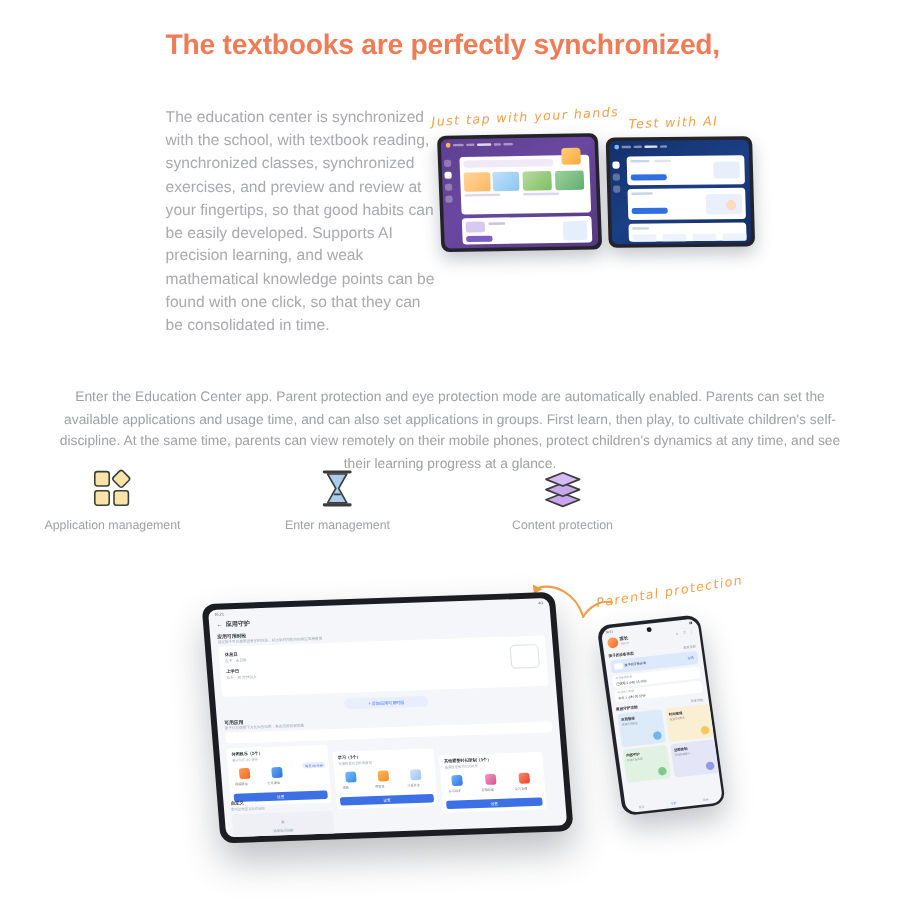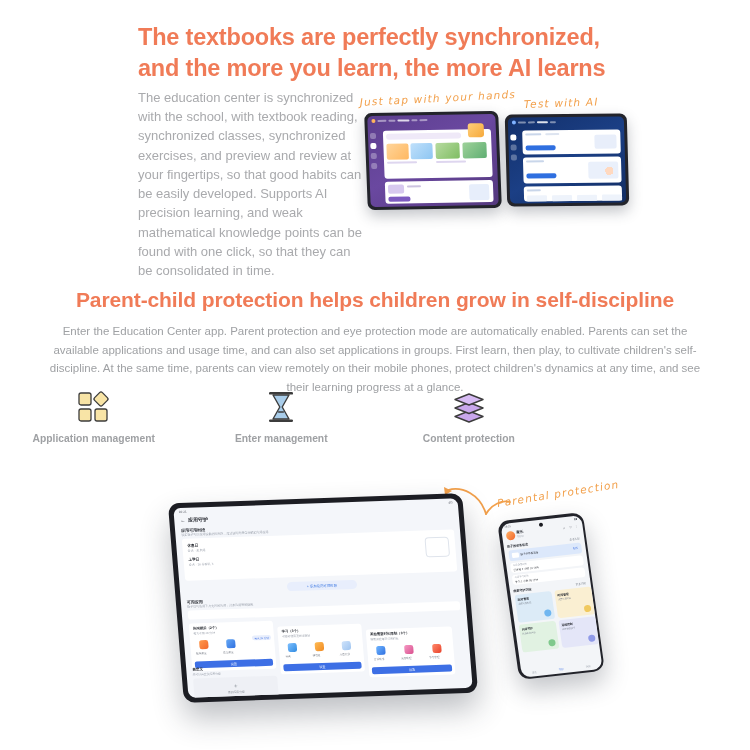--- a/index.html
+++ b/index.html
@@ -68,21 +68,21 @@
   .s2-heading {
     position: absolute; left: 0; top: 288px; width: 750px; text-align: center;
     font-size: 21px; font-weight: bold; color: #F07B57; letter-spacing: -0.1px;
   }
   .s2-body {
     position: absolute; left: 48px; top: 322px; width: 654px; text-align: center;
     font-size: 11.5px; line-height: 1.62; color: #9fa1a4;
   }
 
   .features { position: absolute; left: 0; top: 386px; width: 750px;
-    display: flex; font-weight: bold; }
+    display: flex; }
   .feat { width: 25%; display: flex; flex-direction: column; align-items: center; }
   .feat-ico { height: 42px; display: flex; align-items: center; justify-content: center; }
   .feat-lbl { margin-top: 5px; font-size: 10.3px; color: #9fa1a4; }
 
   
   .bigTab {
     position: absolute; left: 176px; top: 498px; width: 294px; height: 200px;
     background: #1c1d23; border-radius: 11px; padding: 5px;
     transform: rotate(-4.6deg) skewY(2.6deg);
     box-shadow: 0 16px 30px rgba(40,45,60,.30);
@@ -117,21 +117,20 @@
 </style>
 </head>
 <body>
 
 <div class="page">
 
   <div class="sec1">
 
     <div class="s1-heading">
       <div>The textbooks are perfectly synchronized,</div>
-      <div>and the more you learn, the more AI learns</div>
     </div>
 
     <div class="s1-body">The education center is synchronized with the school, with textbook reading, synchronized classes, synchronized exercises, and preview and review at your fingertips, so that good habits can be easily developed. Supports AI precision learning, and weak mathematical knowledge points can be found with one click, so that they can be consolidated in time.</div>
 
     <div class="hand hand-1">Just tap with your hands</div>
     <div class="hand hand-2">Test with AI</div>
 
     <div class="tabA">
       <div class="tabA-scr">
         <div class="mini-bar">
@@ -196,21 +195,20 @@
           <div style="position:absolute;left:3px;top:3px;width:14px;height:2px;background:#c9d6ea;border-radius:1px"></div>
           <div style="position:absolute;left:3px;top:9px;width:20px;height:6px;background:#eef3fb;border-radius:1px"></div>
           <div style="position:absolute;left:28px;top:9px;width:20px;height:6px;background:#eef3fb;border-radius:1px"></div>
           <div style="position:absolute;left:53px;top:9px;width:20px;height:6px;background:#eef3fb;border-radius:1px"></div>
           <div style="position:absolute;left:78px;top:9px;width:20px;height:6px;background:#eef3fb;border-radius:1px"></div>
         </div>
       </div>
     </div>
   </div>
 
-  <div class="s2-heading">Parent-child protection helps children grow in self-discipline</div>
   <div class="s2-body">Enter the Education Center app. Parent protection and eye protection mode are automatically enabled. Parents can set the available applications and usage time, and can also set applications in groups. First learn, then play, to cultivate children's self-discipline. At the same time, parents can view remotely on their mobile phones, protect children's dynamics at any time, and see their learning progress at a glance.</div>
 
   <div class="features">
 
     <div class="feat">
       <div class="feat-ico">
         <svg width="34" height="34" viewBox="0 0 34 34">
           <rect x="2" y="3" width="12" height="12" rx="2" fill="#F8E4A6" stroke="#3c3c3c" stroke-width="1.3"></rect>
           <rect x="2" y="19" width="12" height="12" rx="2" fill="#F8E4A6" stroke="#3c3c3c" stroke-width="1.3"></rect>
           <rect x="18" y="19" width="12" height="12" rx="2" fill="#F8E4A6" stroke="#3c3c3c" stroke-width="1.3"></rect>

